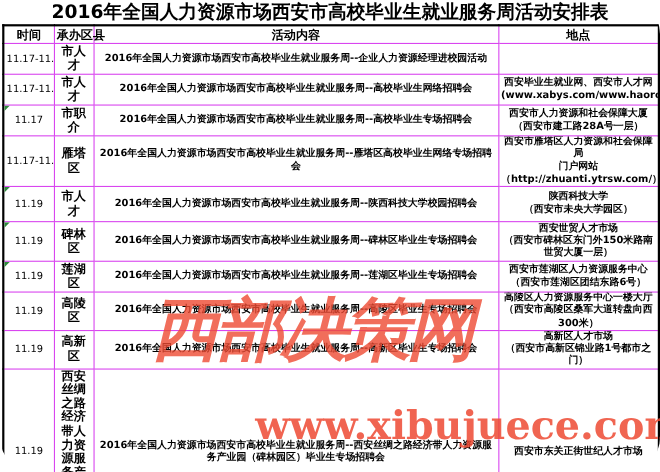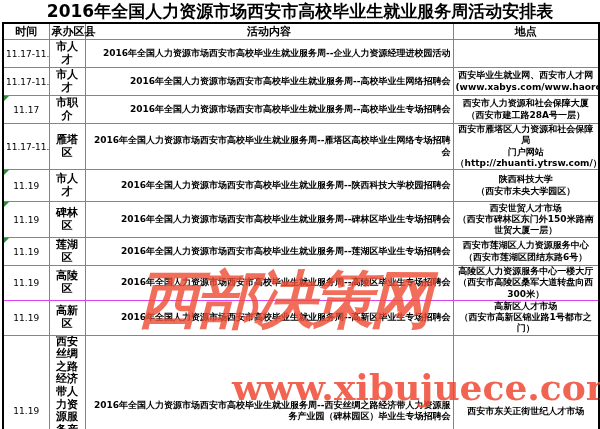--- a/index.html
+++ b/index.html
@@ -5,20 +5,21 @@
   * { box-sizing: border-box; }
   body { margin: 0; background: #ffffff; }
   .page {
     position: relative;
     width: 600px;
     height: 429px;
     background: #fff;
     overflow: hidden;
     font-family: "DejaVu Sans", "Liberation Sans", sans-serif;
     color: #000;
+    border-radius: 31px;
   }
   .title {
     height: 22px;
     line-height: 22px;
     text-align: center;
     font-weight: bold;
     font-size: 17px;
     letter-spacing: 0px;
     white-space: nowrap;
   }
@@ -51,21 +52,21 @@
   td.district {
     font-size: 11px;
     font-weight: 600;
     text-align: center;
     line-height: 1.15;
     margin-top: 28px;
   }
   td.activity {
     font-size: 9px;
     font-weight: 600;
-    text-align: right;
+    text-align: center;
     line-height: 1.3;
   }
   td.location {
     font-size: 9px;
     font-weight: 600;
     text-align: center;
     white-space: pre-line;
     line-height: 1.25;
     margin-top: 40px;
   }

